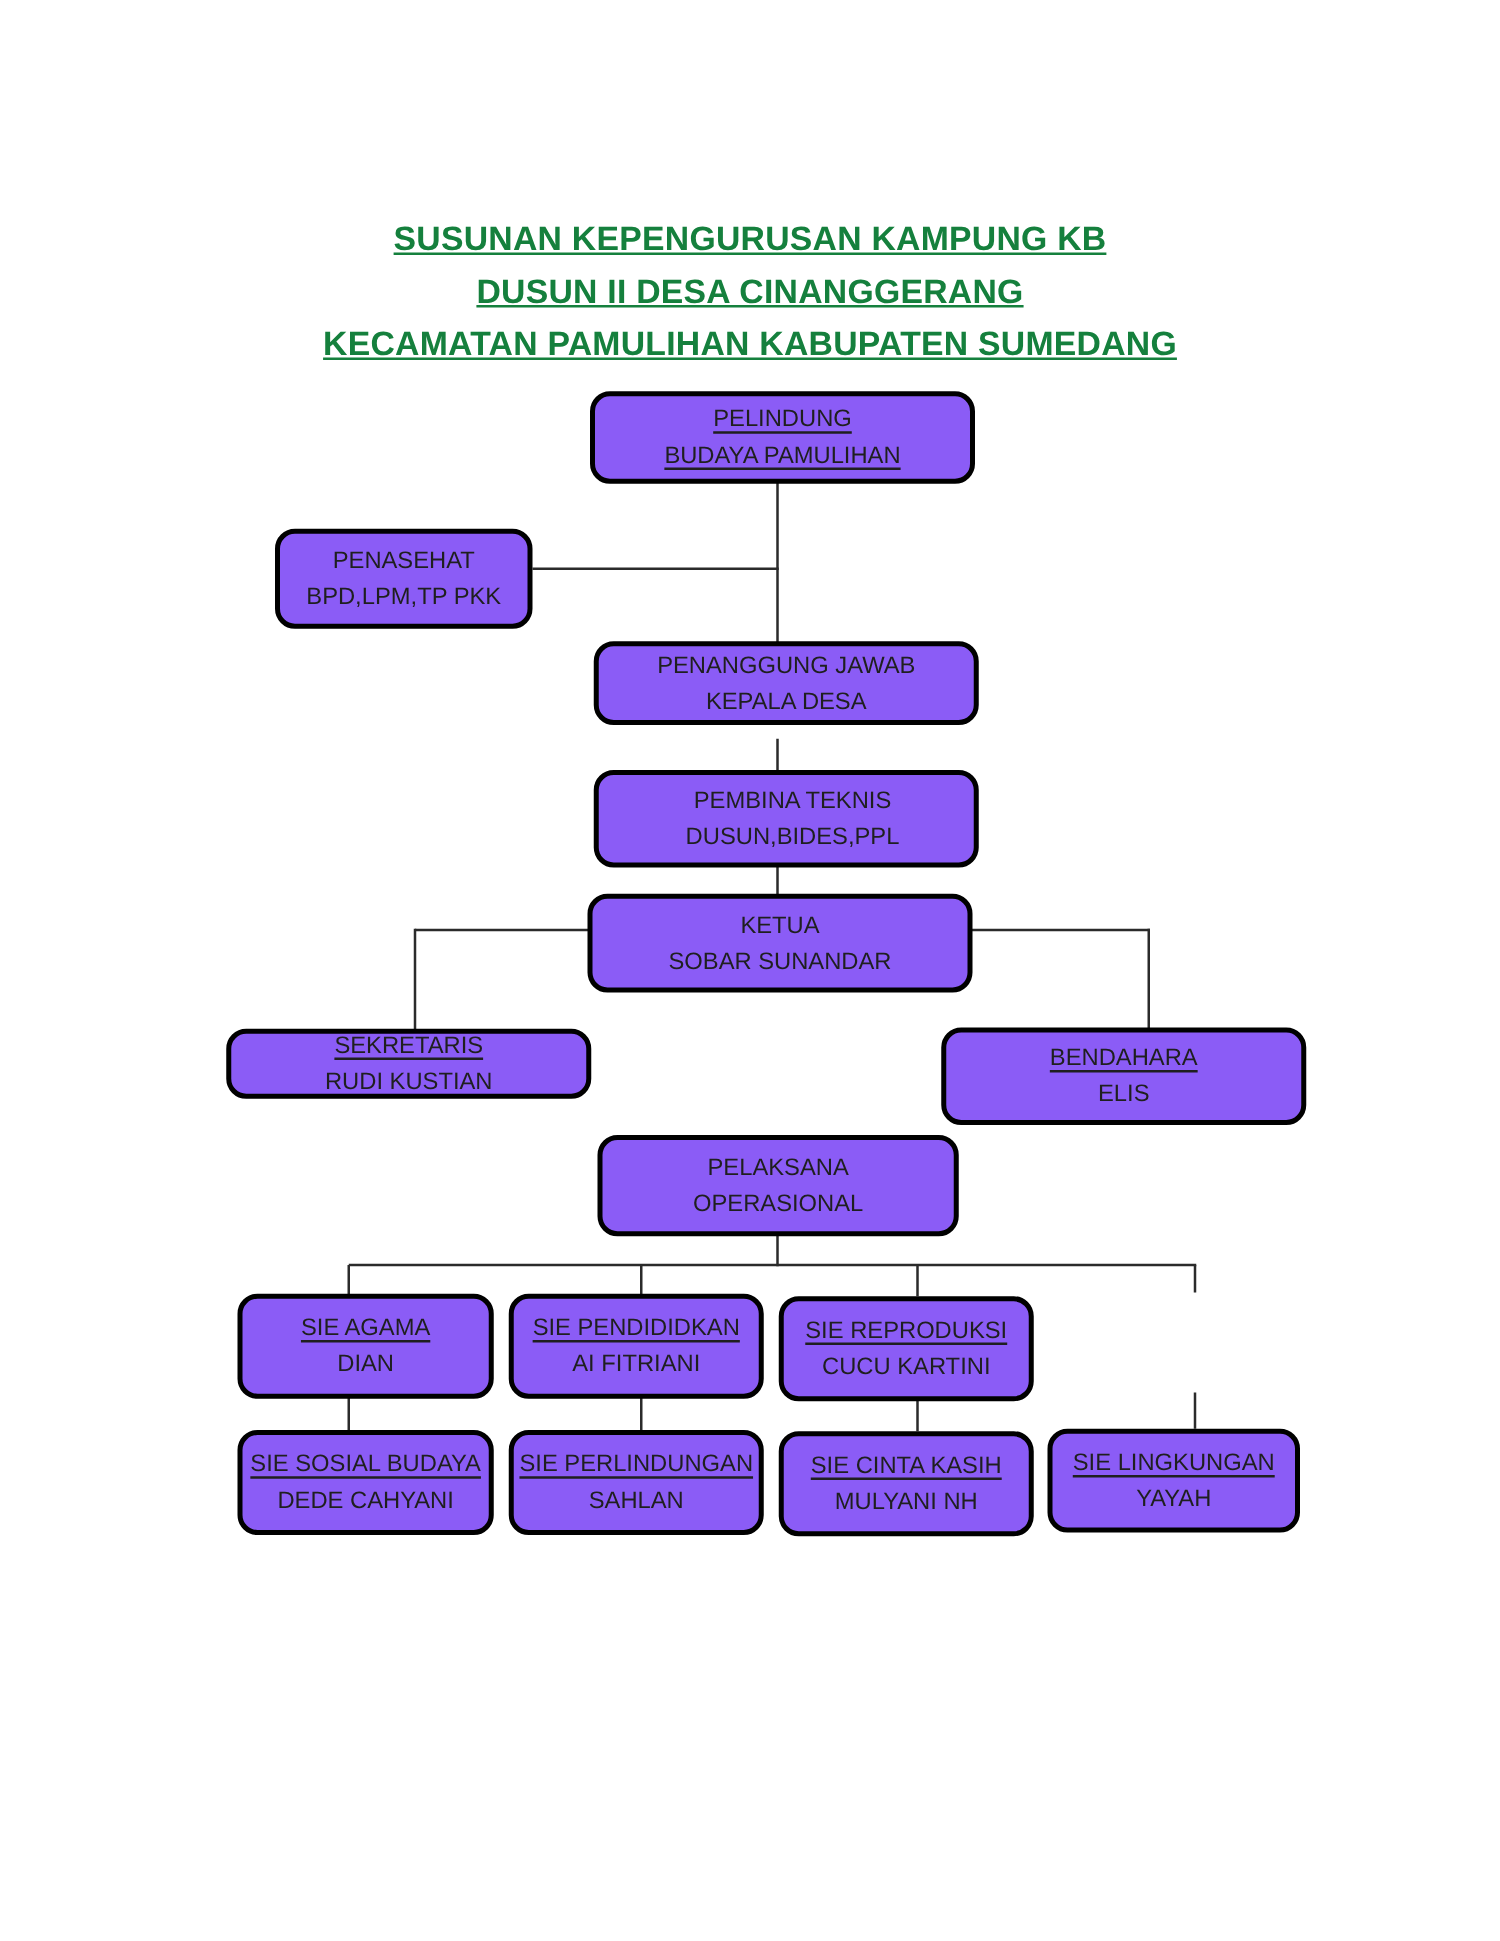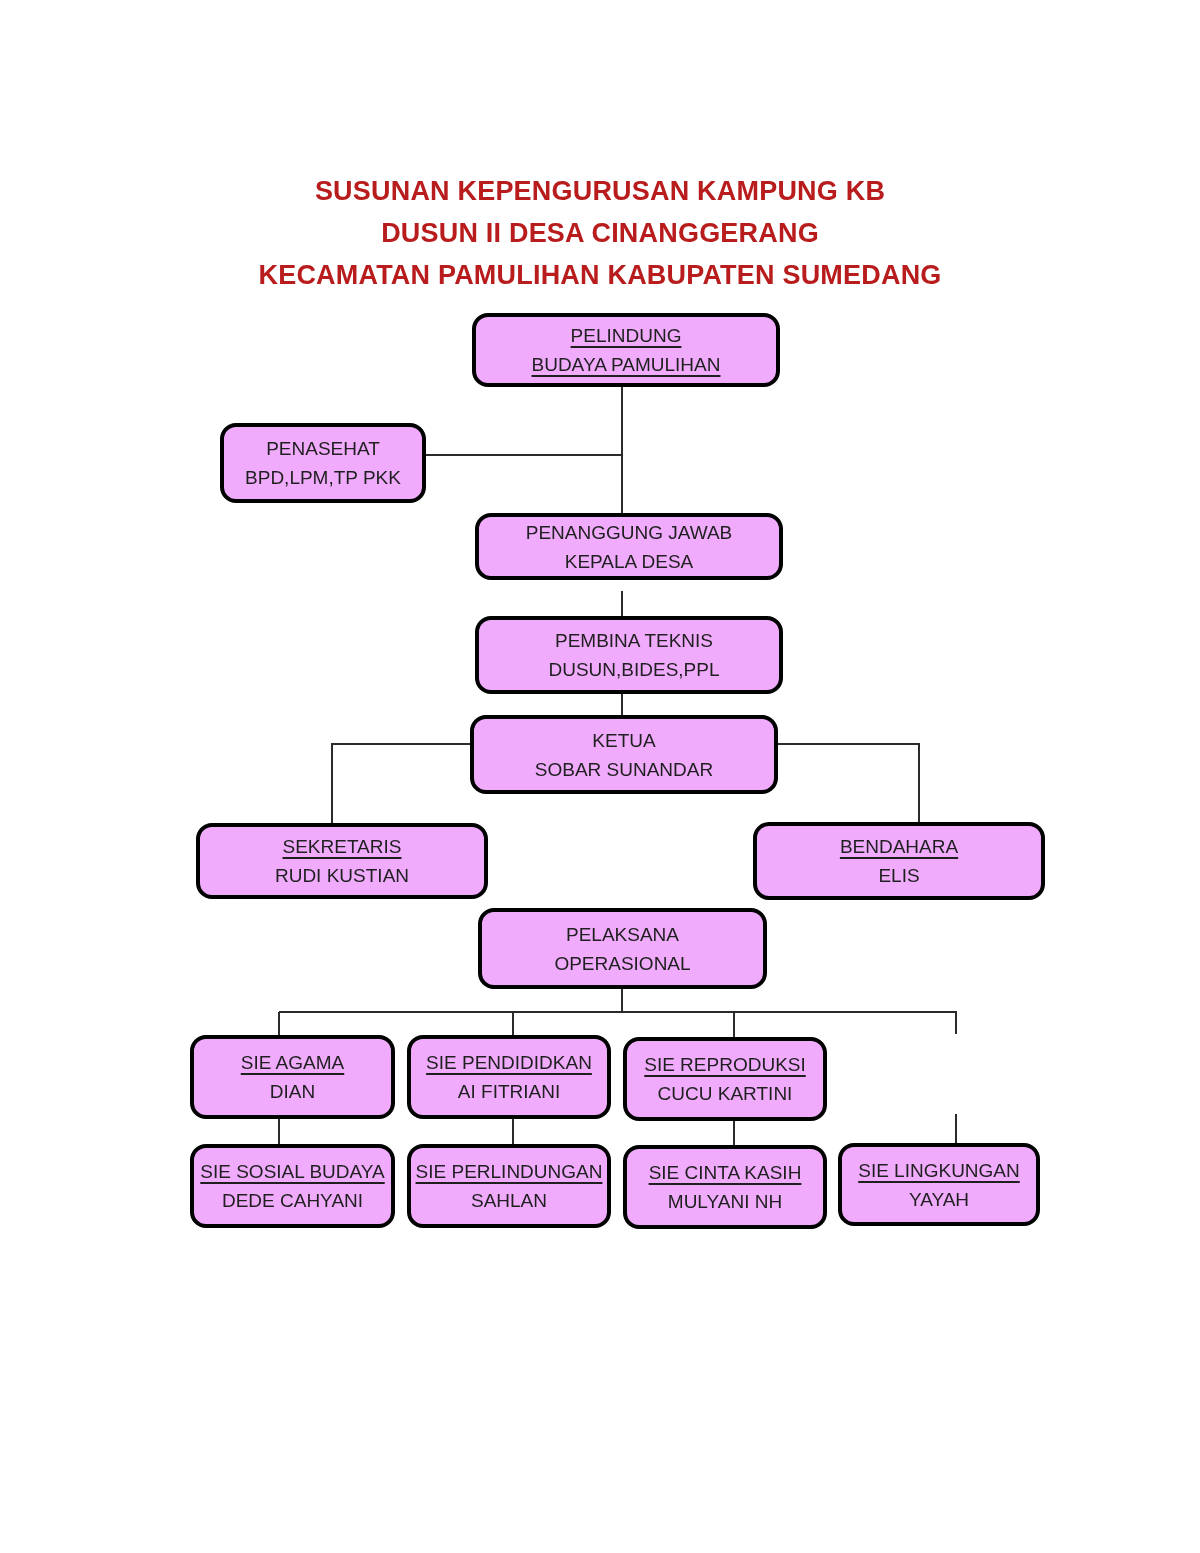--- a/index.html
+++ b/index.html
@@ -14,27 +14,28 @@
   }
   .title {
     position: absolute;
     top: 170px;
     left: 0;
     width: 100%;
     text-align: center;
     font-weight: bold;
     font-size: 27px;
     line-height: 42px;
-    color: #b91c1c;
+    color: #15803d;
     letter-spacing: 0.2px;
+    text-decoration: underline;
   }
   .node {
     position: absolute;
     box-sizing: border-box;
-    background: #f0abfc;
+    background: #8b5cf6;
     border: 4.5px solid #000000;
     border-radius: 16px;
     display: flex;
     flex-direction: column;
     align-items: center;
     justify-content: center;
     gap: 4px;
     text-align: center;
     font-size: 19px;
     line-height: 25px;
@@ -99,21 +100,21 @@
   <div class="node" style="left:475px; top:616px; width:308px; height:78px;padding-left:10px;">
     <div>PEMBINA TEKNIS</div>
     <div>DUSUN,BIDES,PPL</div>
   </div>
 
   <div class="node" style="left:470px; top:715px; width:308px; height:79px;">
     <div>KETUA</div>
     <div>SOBAR SUNANDAR</div>
   </div>
 
-  <div class="node" style="left:196px; top:823px; width:292px; height:76px;">
+  <div class="node" style="left:181px; top:823px; width:292px; height:56px;">
     <div class="u">SEKRETARIS</div>
     <div>RUDI KUSTIAN</div>
   </div>
 
   <div class="node" style="left:753px; top:822px; width:292px; height:78px;">
     <div class="u">BENDAHARA</div>
     <div>ELIS</div>
   </div>
 
   <div class="node" style="left:478px; top:908px; width:289px; height:81px;">

